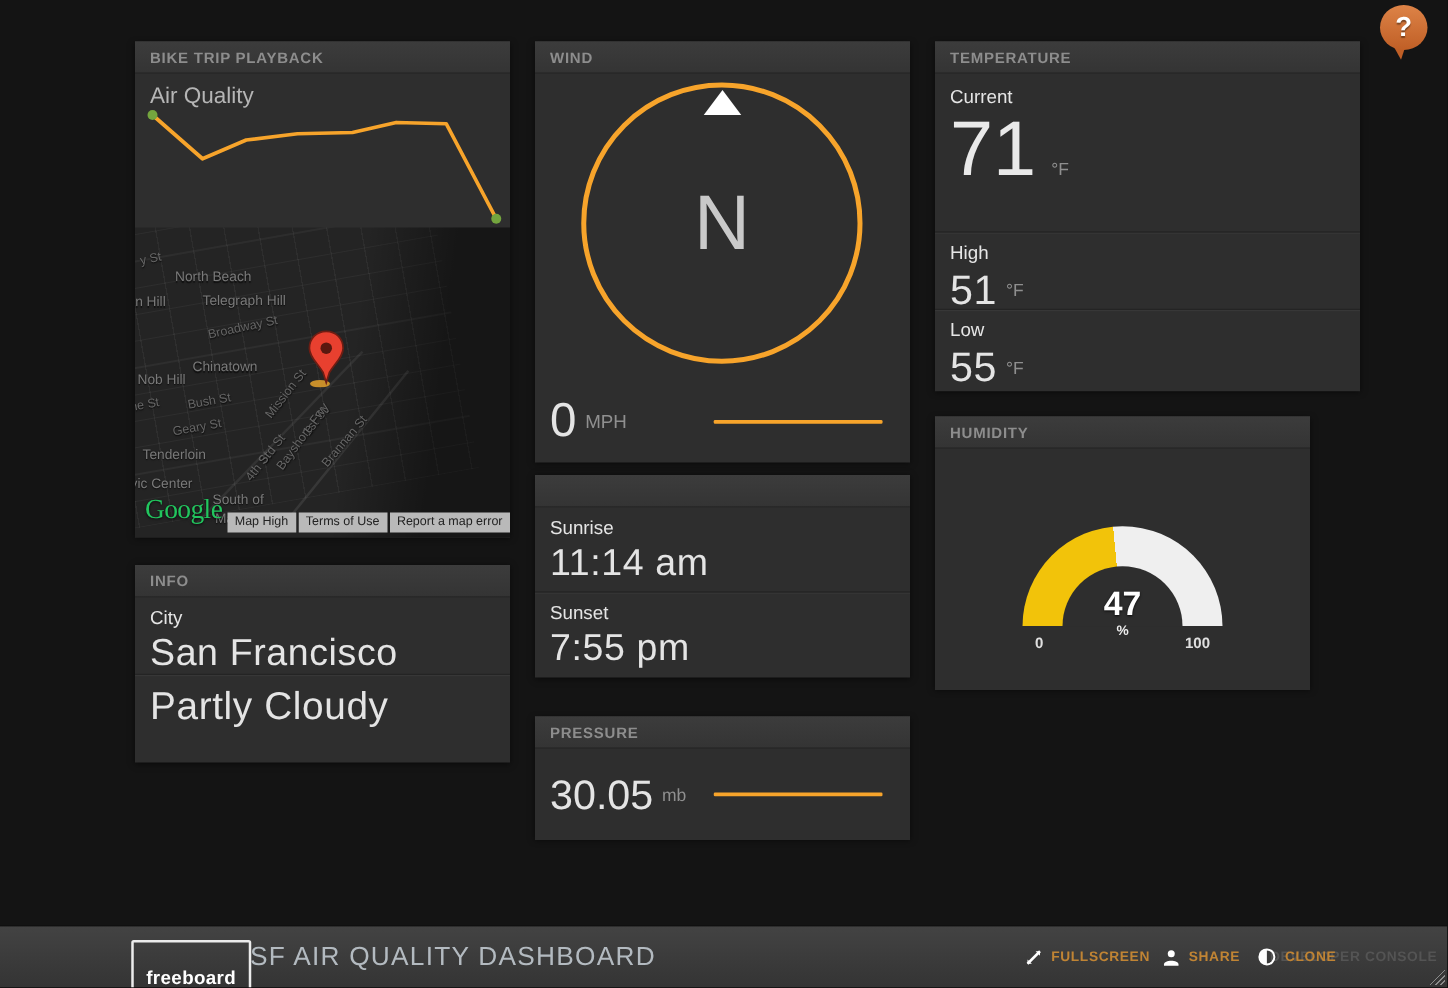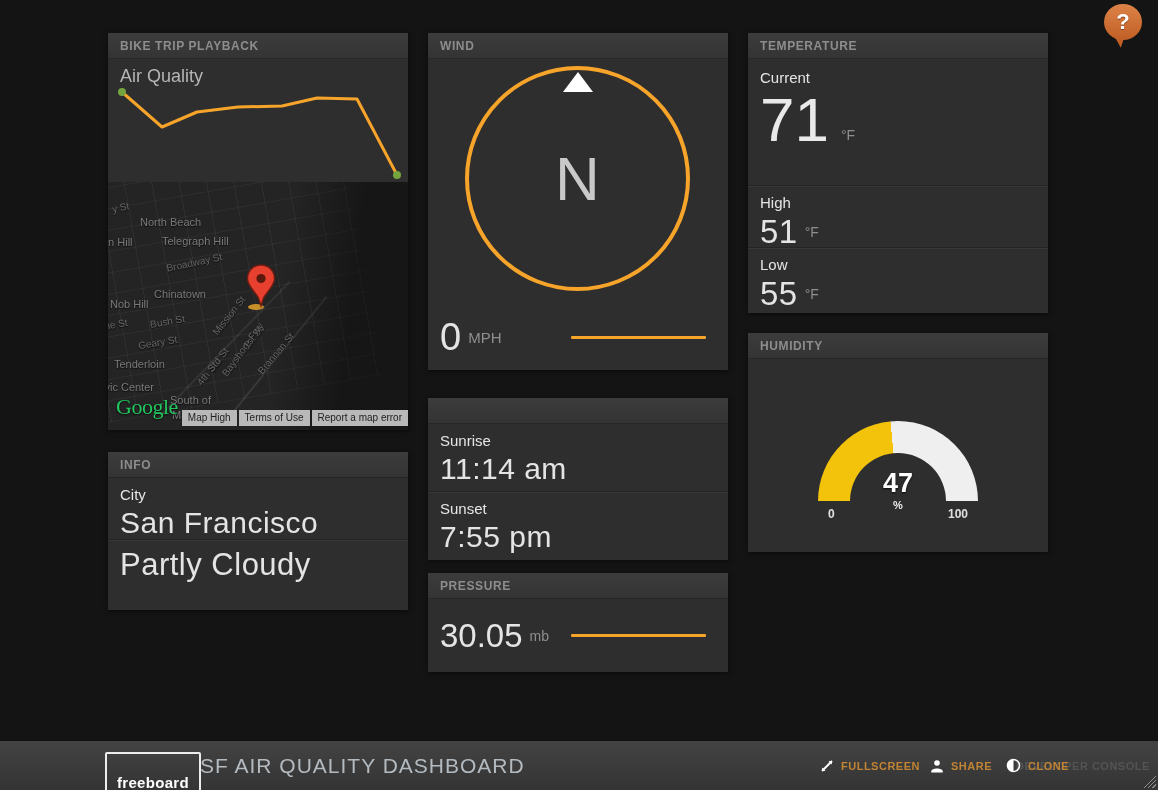--- a/index.html
+++ b/index.html
@@ -157,21 +157,21 @@
       </div>
       <div class="wind-pointer"></div>
     </div>
     <div class="section value-row" style="height:65px;padding-top:0;align-items:center">
       <span class="big-num">0</span>
       <span class="unit" style="font-size:15px">MPH</span>
       <div class="spark-flat"></div>
     </div>
   </div>
 
-  <div class="panel" style="left:428px;top:398px;width:300px;height:162px">
+  <div class="panel" style="left:428px;top:380px;width:300px;height:162px">
     <div class="p-head">
         <span></span>
       </div>
     <div class="section" style="height:67px">
       <div class="w-label">Sunrise</div>
       <div class="w-value">11:14 am</div>
     </div>
     <div class="section" style="height:69px">
       <div class="w-label">Sunset</div>
       <div class="w-value">7:55 pm</div>
@@ -182,21 +182,21 @@
     <div class="p-head">
         <span>PRESSURE</span>
       </div>
     <div class="section value-row" style="height:73px;padding-top:0">
       <span class="big-num" style="font-size:33px">30.05</span>
       <span class="unit">mb</span>
       <div class="spark-flat"></div>
     </div>
   </div>
 
-  <div class="panel" style="left:748px;top:33px;width:300px;height:280px">
+  <div class="panel" style="left:748px;top:33px;width:340px;height:280px">
     <div class="p-head">
         <span>TEMPERATURE</span>
       </div>
     <div class="section" style="height:126px;padding-top:10px">
       <div class="w-label">Current</div>
       <div class="value-row" style="align-items:flex-end">
         <span class="temp-big">71</span>
         <span class="unit" style="margin:0 0 8px 12px">°F</span>
       </div>
     </div>

